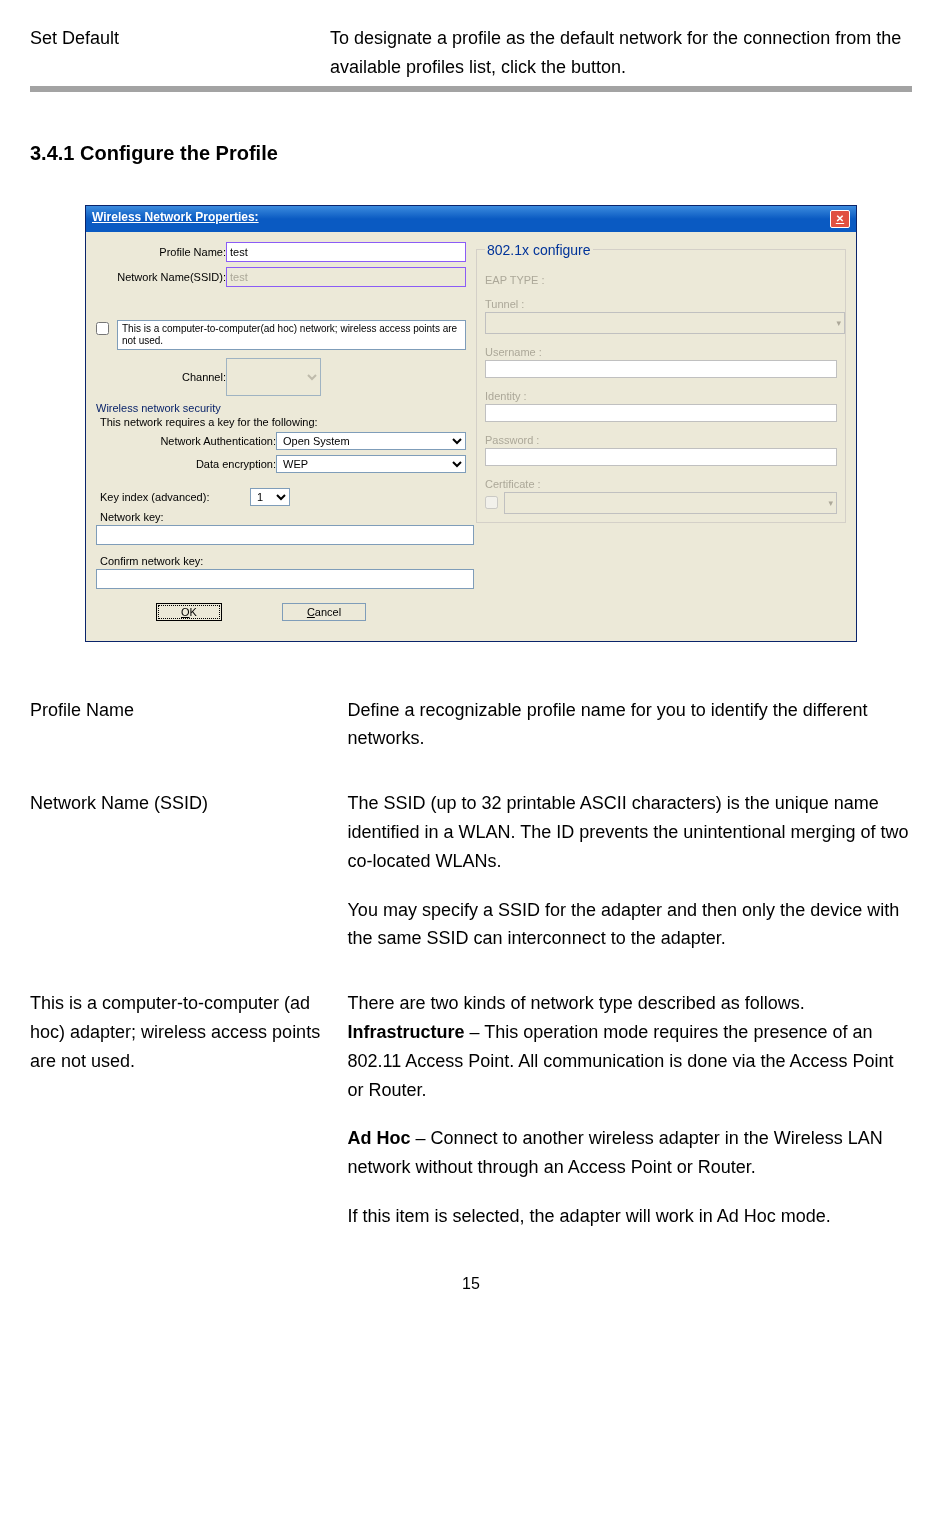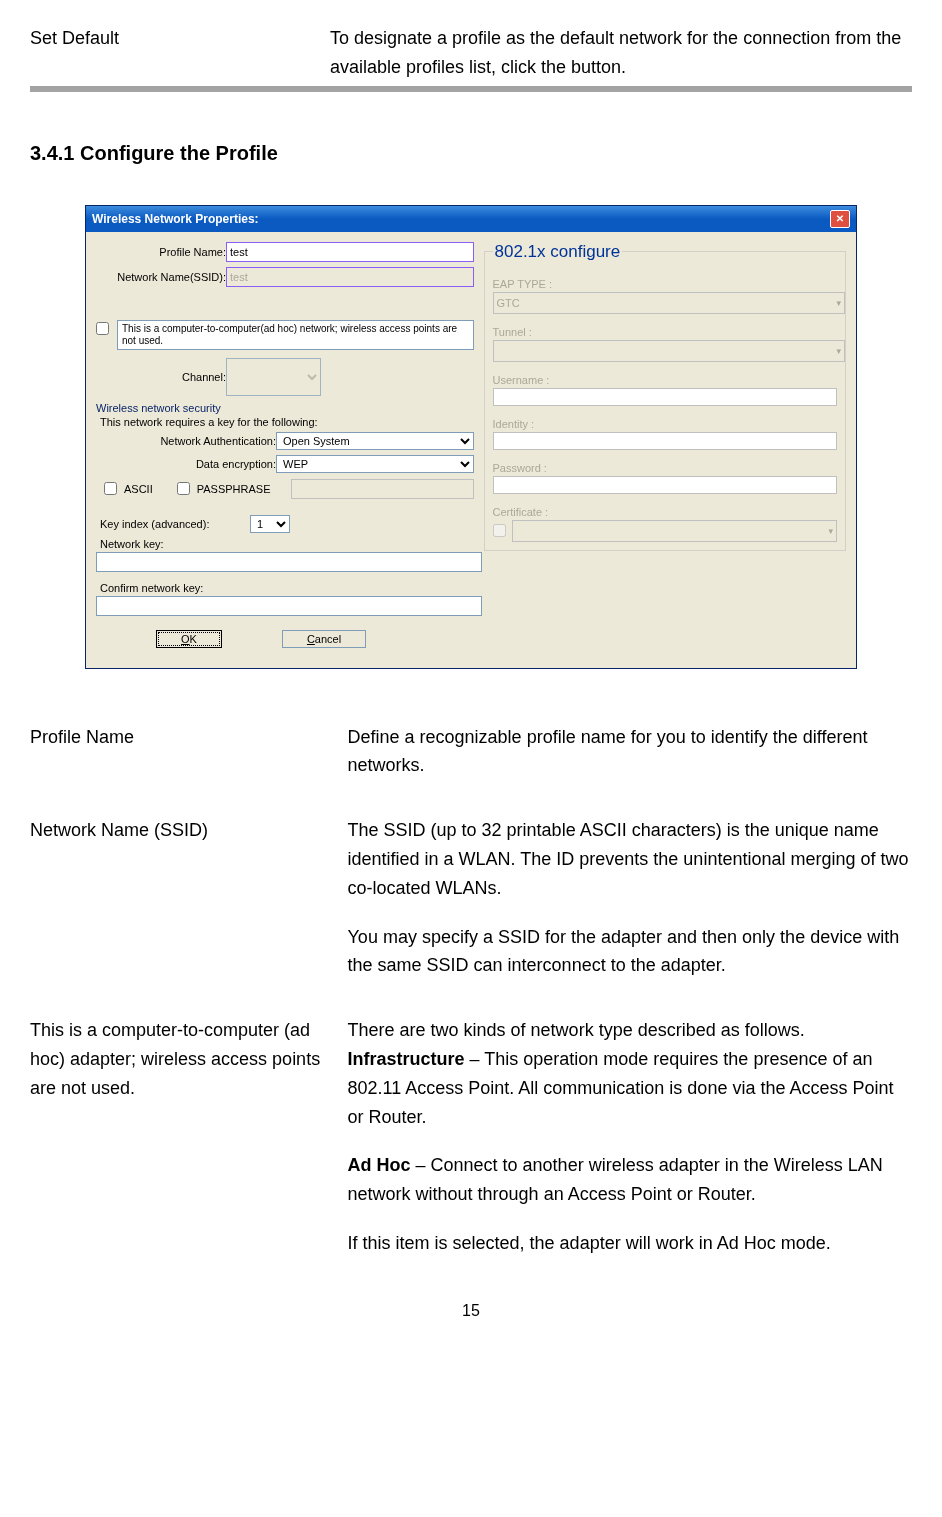--- a/index.html
+++ b/index.html
@@ -43,23 +43,23 @@
       background: #ece9d8;
       font-family: Tahoma, sans-serif;
       font-size: 11px;
     }
     .titlebar {
       background: linear-gradient(to bottom, #3c8cde 0%, #0a5ac2 50%, #0a5ac2 100%);
       color: #fff;
       padding: 4px 6px;
       display: flex;
       justify-content: space-between;
-      align-items: center;
       font-weight: bold;
       font-size: 12px;
+      text-decoration: underline;
     }
     .close-btn {
       width: 18px;
       height: 16px;
       background: #e05040;
       border: 1px solid #fff;
       color: #fff;
       display: flex;
       align-items: center;
       justify-content: center;
@@ -211,21 +211,21 @@
     .desc-block p:last-child {
       margin-bottom: 0;
     }
     .right-fieldset {
       border: 1px solid #d4d0c8;
       padding: 4px 8px 8px 8px;
       margin: 0;
     }
     .right-fieldset legend {
       color: #003399;
-      font-size: 17px;
+      font-size: 14px;
     }
     .disabled-select {
       width: 100%;
       border: 1px solid #c0c0c0;
       background: #ece9d8;
       color: #aca899;
       height: 18px;
       font-size: 11px;
       padding: 1px 3px;
       display: flex;
@@ -301,54 +301,40 @@
           <select class="select-active" style="flex:1;">
             <option>Open System</option>
           </select>
         </div>
         <div class="form-row">
           <label style="width:180px;">Data encryption:</label>
           <select class="select-active" style="flex:1;">
             <option>WEP</option>
           </select>
         </div>
-        <div class="inline-checks">
-          <label>
-              <input type="checkbox" style="">
-              <span>ASCII</span>
-            </label>
-          <label>
-              <input type="checkbox" style="">
-              <span>PASSPHRASE</span>
-            </label>
-          <input type="text" style="flex: 1 1 0%; border: 1px solid rgb(192, 192, 192); background: rgb(236, 233, 216); height: 16px;" disabled="">
-        </div>
         <div style="height:10px;"></div>
         <div class="form-row">
           <label style="width:150px;text-align:left;padding-left:4px;">Key index (advanced):</label>
           <select class="select-active" style="width:40px;">
             <option>1</option>
           </select>
         </div>
         <div class="field-label-black" style="padding-left:4px;">Network key:</div>
         <input type="text" class="stacked-input" style="">
         <div class="field-label-black" style="padding-left:4px;">Confirm network key:</div>
         <input type="text" class="stacked-input" style="">
         <div class="btn-row">
           <button class="dlg-btn focused"><u>O</u><span>K</span></button>
           <button class="dlg-btn"><u>C</u>ancel</button>
         </div>
       </div>
       <div class="right-panel">
         <fieldset class="right-fieldset">
           <legend>802.1x configure</legend>
           <div class="field-label">EAP TYPE :</div>
-          <div class="disabled-select">
-              <span>GTC</span>
-            </div>
           <div class="field-label">Tunnel :</div>
           <div class="disabled-select">
               <span></span>
             </div>
           <div class="field-label">Username :</div>
           <div class="disabled-input"></div>
           <div class="field-label">Identity :</div>
           <div class="disabled-input"></div>
           <div class="field-label">Password :</div>
           <div class="disabled-input"></div>

